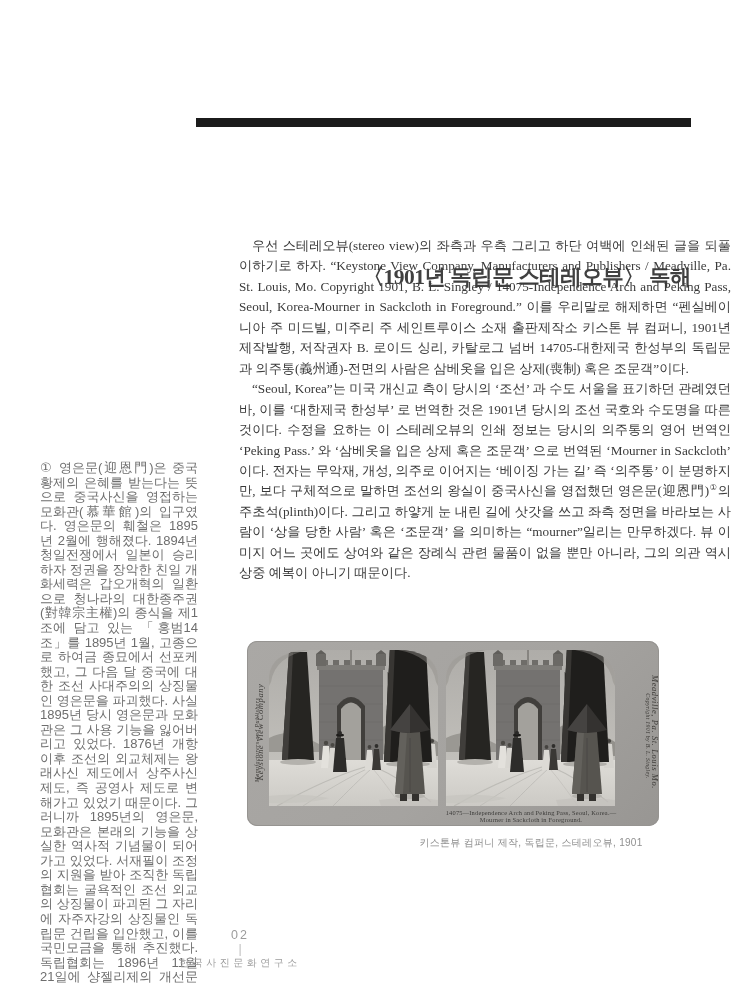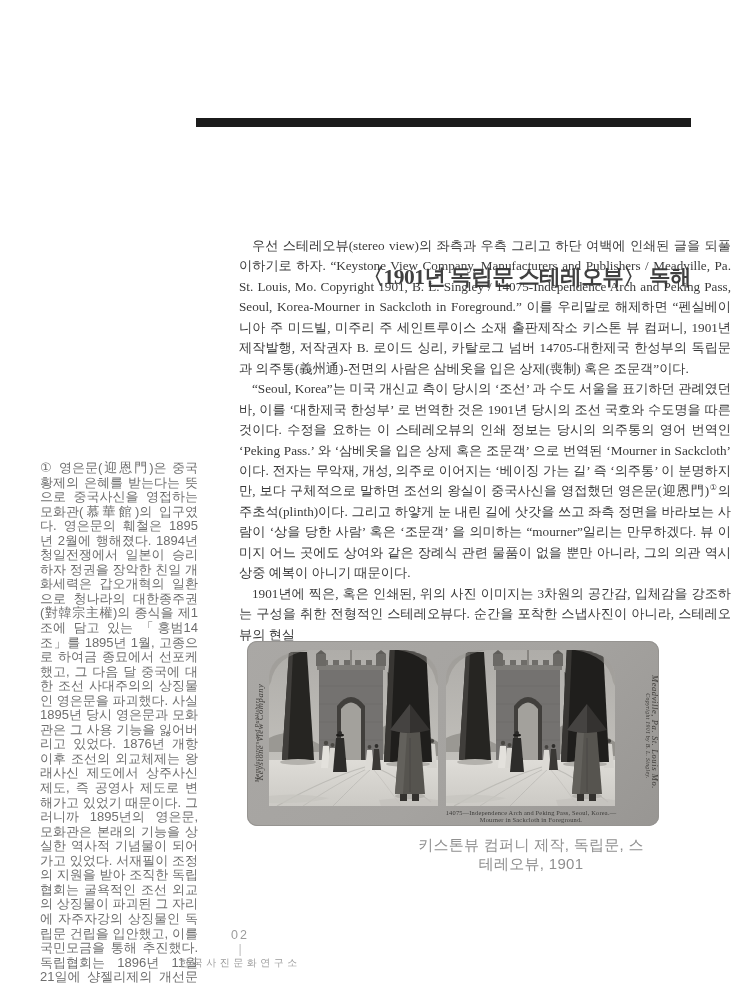--- a/index.html
+++ b/index.html
@@ -65,21 +65,21 @@
     font-size:6.4px;color:#3d3c3a;letter-spacing:.2px;
     font-family:"Liberation Serif","DejaVu Serif",serif;
   }
   #card-caption-1{top:168px;}
   #card-caption-2{top:175px;}
 
   
   #figure-caption{
     left:411px;top:836px;width:240px;text-align:center;
     font-family:"Liberation Sans","DejaVu Sans",sans-serif;
-    font-size:15px;color:#8f8f8f;letter-spacing:.3px;
+    font-size:10px;color:#8f8f8f;letter-spacing:.3px;
   }
 
   
   #footer{
     left:40px;top:928px;width:400px;
     font-family:"Liberation Sans","DejaVu Sans",sans-serif;
     color:#9c9c9c;font-size:12.5px;display:flex;align-items:center;flex-direction:column;
   }
   #footer-page{letter-spacing:2px;}
   #footer-sep{margin:0 14px;color:#c0c0c0;}
@@ -88,21 +88,20 @@
 </head>
 <body>
 
 <div class="abs" id="top-rule"></div>
 
 <h1 class="abs" id="page-title">〈1901년 독립문 스테레오뷰〉 독해</h1>
 
 <div class="abs" id="article">
   <p>우선 스테레오뷰(stereo view)의 좌측과 우측 그리고 하단 여백에 인쇄된 글을 되풀이하기로 하자. “Keystone View Company, Manufacturers and Publishers / Meadville, Pa.  St. Louis, Mo. Copyright 1901, B. L. Singley / 14075-Independence Arch and Peking Pass, Seoul, Korea-Mourner in Sackcloth in Foreground.” 이를 우리말로 해제하면 “펜실베이니아 주 미드빌, 미주리 주 세인트루이스 소재 출판제작소 키스톤 뷰 컴퍼니, 1901년 제작발행, 저작권자 B. 로이드 싱리, 카탈로그 넘버 14705-대한제국 한성부의 독립문과 의주통(義州通)-전면의 사람은 삼베옷을 입은 상제(喪制) 혹은 조문객”이다.</p>
   <p><span>“Seoul, Korea”는 미국 개신교 측이 당시의 ‘조선’ 과 수도 서울을 표기하던 관례였던바, 이를 ‘대한제국 한성부’ 로 번역한 것은 1901년 당시의 조선 국호와 수도명을 따른 것이다. 수정을 요하는 이 스테레오뷰의 인쇄 정보는 당시의 의주통의 영어 번역인 ‘Peking Pass.’ 와 ‘삼베옷을 입은 상제 혹은 조문객’ 으로 번역된 ‘Mourner in Sackcloth’ 이다. 전자는 무악재, 개성, 의주로 이어지는 ‘베이징 가는 길’ 즉 ‘의주통’ 이 분명하지만, 보다 구체적으로 말하면 조선의 왕실이 중국사신을 영접했던 영은문(迎恩門)</span><sup>①</sup><span>의 주초석(plinth)이다. 그리고 하얗게 눈 내린 길에 삿갓을 쓰고 좌측 정면을 바라보는 사람이 ‘상을 당한 사람’ 혹은 ‘조문객’ 을 의미하는 “mourner”일리는 만무하겠다. 뷰 이미지 어느 곳에도 상여와 같은 장례식 관련 물품이 없을 뿐만 아니라, 그의 의관 역시 상중 예복이 아니기 때문이다.</span></p>
-  <p>1901년에 찍은, 혹은 인쇄된, 위의 사진 이미지는 3차원의 공간감, 입체감을 강조하는 구성을 취한 전형적인 스테레오뷰다. 순간을 포착한 스냅사진이 아니라, 스테레오뷰의 현실</p>
 </div>
 
 <div class="abs" id="footnote">① 영은문(迎恩門)은 중국 황제의 은혜를 받는다는 뜻으로 중국사신을 영접하는 모화관(慕華館)의 입구였다. 영은문의 훼철은 1895년 2월에 행해졌다. 1894년 청일전쟁에서 일본이 승리하자 정권을 장악한 친일 개화세력은 갑오개혁의 일환으로 청나라의 대한종주권(對韓宗主權)의 종식을 제1조에 담고 있는 「홍범14조」를 1895년 1월, 고종으로 하여금 종묘에서 선포케 했고, 그 다음 달 중국에 대한 조선 사대주의의 상징물인 영은문을 파괴했다. 사실 1895년 당시 영은문과 모화관은 그 사용 기능을 잃어버리고 있었다. 1876년 개항 이후 조선의 외교체제는 왕래사신 제도에서 상주사신 제도, 즉 공영사 제도로 변해가고 있었기 때문이다. 그러니까 1895년의 영은문, 모화관은 본래의 기능을 상실한 역사적 기념물이 되어가고 있었다. 서재필이 조정의 지원을 받아 조직한 독립협회는 굴욕적인 조선 외교의 상징물이 파괴된 그 자리에 자주자강의 상징물인 독립문 건립을 입안했고, 이를 국민모금을 통해 추진했다. 독립협회는 1896년 11월 21일에 샹젤리제의 개선문을 작고 어설프게 모방한 독립문의 정초식을 거행했고 만 1년 뒤에 독립문을 완공했다. 중국을 받든다는 뜻의 모화관은 개수되어 1897년 5월부터 독립관으로 사용되었다.</div>
 
 <div class="abs" id="stereocard">
 
   <svg width="0" height="0" style="position:absolute">
     <defs>
       <linearGradient id="g-sky" x1="0" y1="0" x2="0" y2="1">
         <stop offset="0" stop-color="#aeaca8"></stop>

